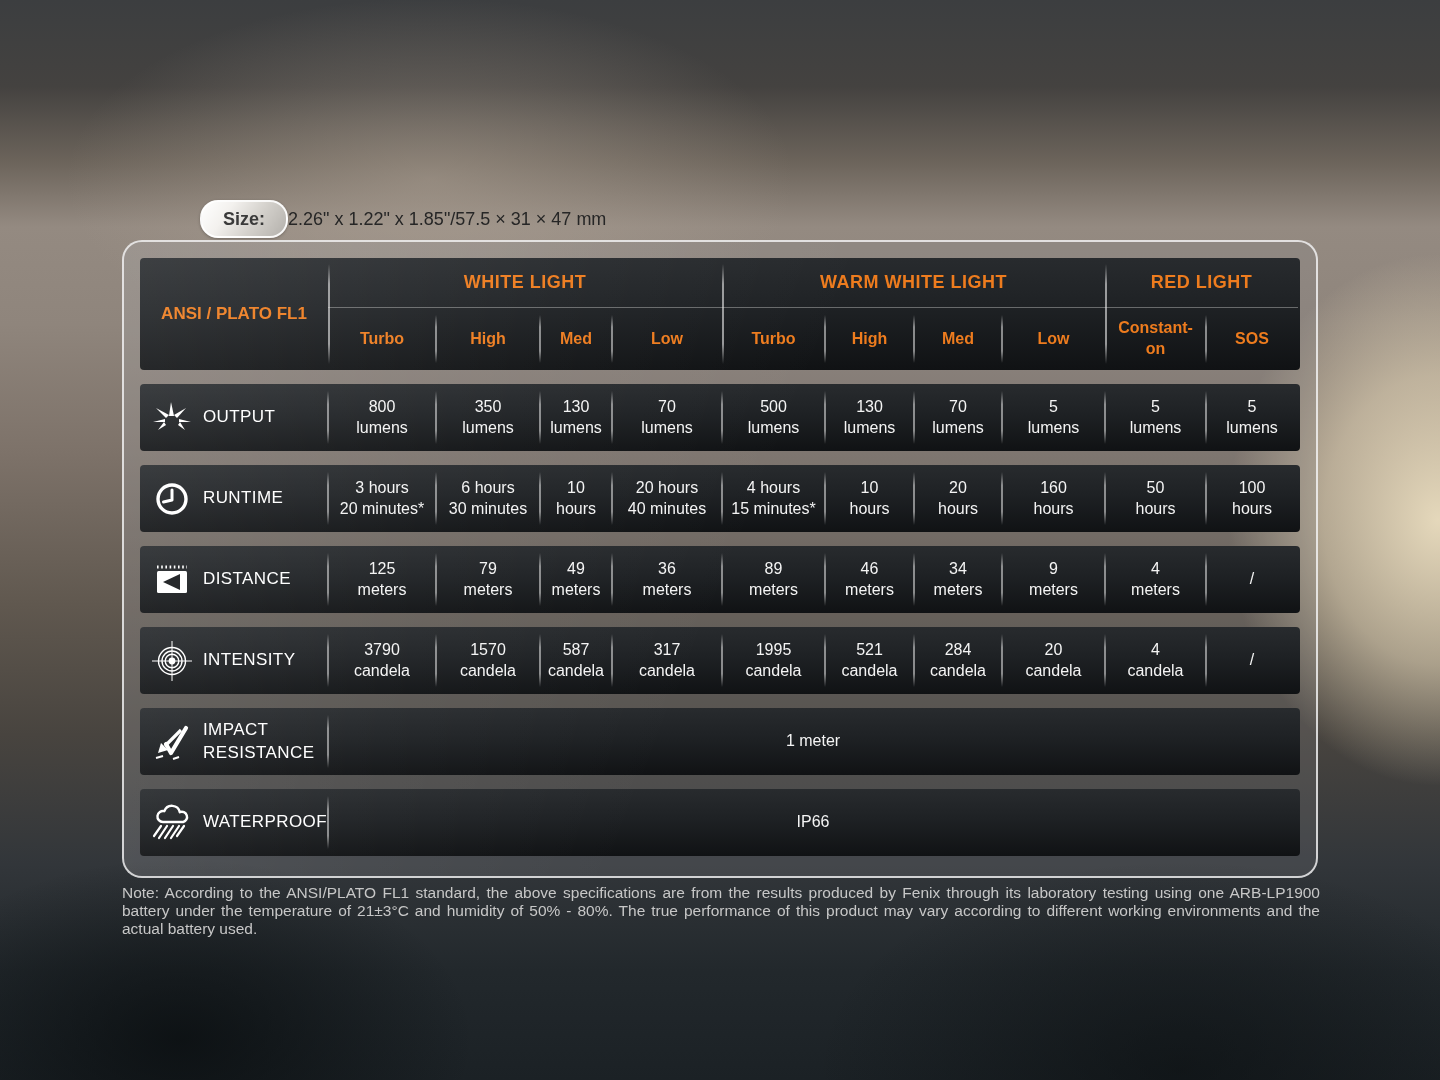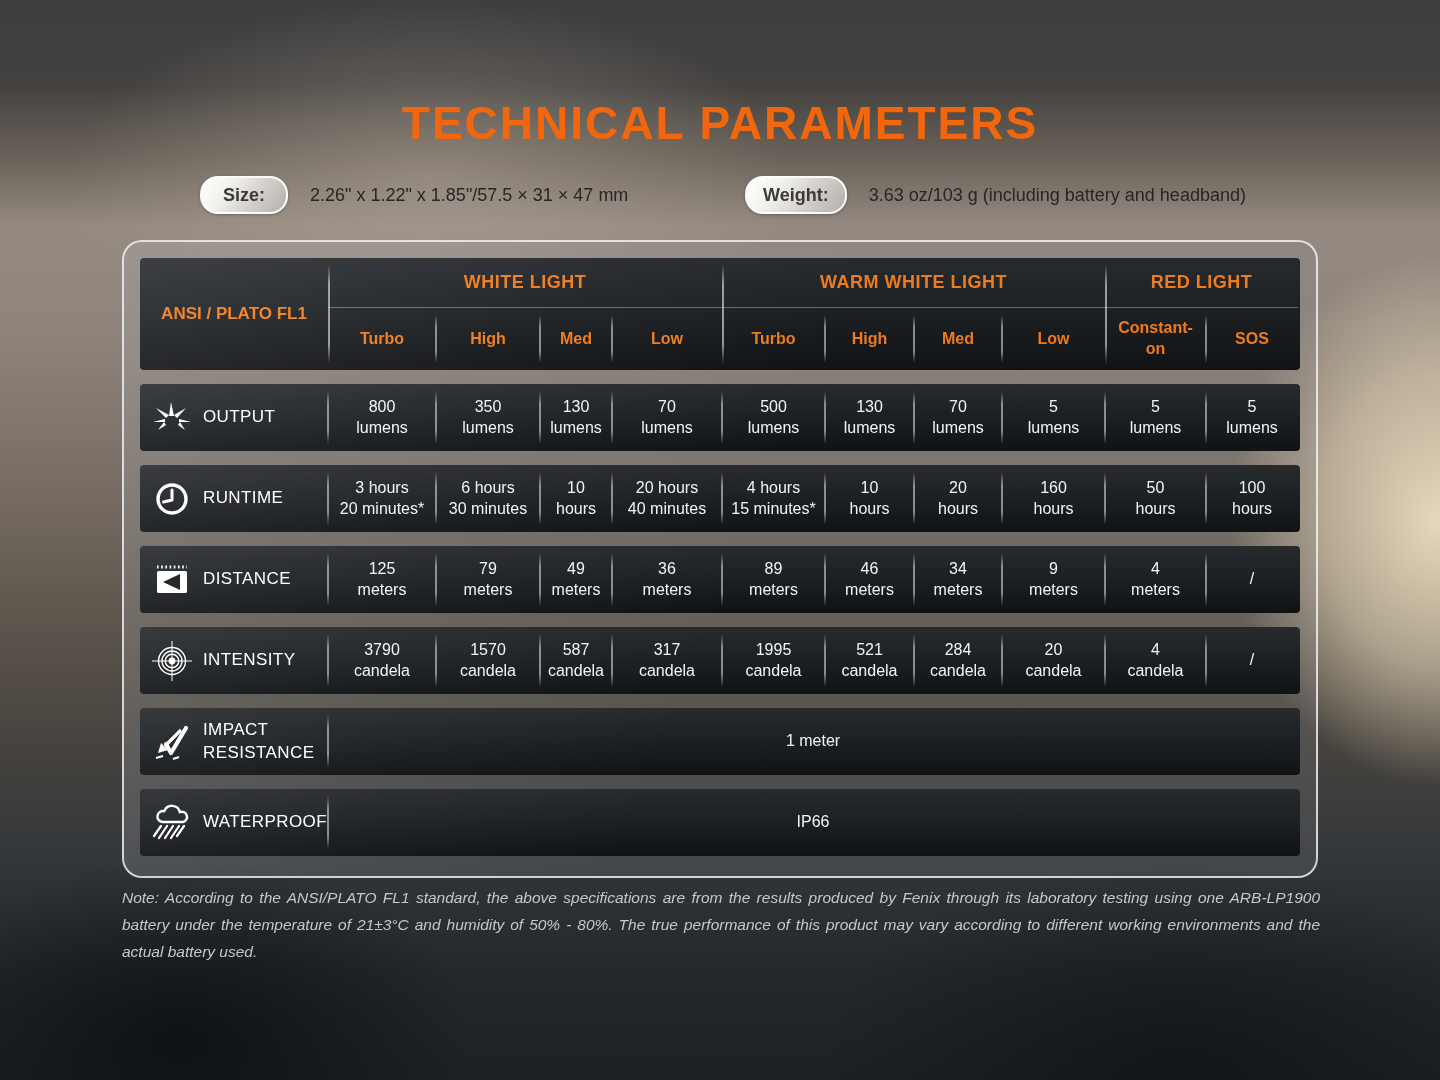--- a/index.html
+++ b/index.html
@@ -13,21 +13,21 @@
       radial-gradient(300px 380px at 1438px 520px, rgba(235,222,192,0.95) 0%, rgba(228,214,184,0.6) 38%, rgba(228,214,184,0) 70%),
       radial-gradient(520px 260px at 430px 180px, rgba(185,172,158,0.45) 0%, rgba(185,172,158,0) 70%),
       radial-gradient(420px 260px at 180px 1040px, rgba(8,12,14,0.75) 0%, rgba(8,12,14,0) 70%),
       radial-gradient(520px 300px at 1180px 1070px, rgba(10,14,16,0.6) 0%, rgba(10,14,16,0) 70%),
       linear-gradient(180deg,#3c3e40 0%,#444240 8%,#6c645b 15%,#948a81 21%,#8f857c 30%,#7d7269 42%,#60584f 56%,#48443f 68%,#32363a 80%,#22282c 90%,#1b2125 100%);
   }
   .title{
     position:absolute;top:96px;left:0;width:100%;text-align:center;
     font-size:46px;font-weight:bold;letter-spacing:2px;color:#f2670e;
   }
-  .spec{position:absolute;top:176px;display:flex;align-items:center;gap:22px;height:38px;}
+  .spec{position:absolute;top:200px;display:flex;align-items:center;height:38px;}
   .spec-size{left:200px;}
   .spec-weight{left:745px;}
   .pill{
     display:flex;align-items:center;justify-content:center;
     min-width:52px;height:34px;padding:0 16px;border-radius:18px;
     background:linear-gradient(125deg,#ffffff 0%,#f3f1ee 30%,#d4d1cc 62%,#b3b0ab 100%);
     border:2px solid rgba(255,255,255,0.9);
     box-shadow:0 1px 3px rgba(0,0,0,0.25);
     font-weight:bold;font-size:18px;color:#3a3a3a;
   }
@@ -72,37 +72,32 @@
     background:linear-gradient(180deg,rgba(255,255,255,0) 0%,rgba(235,235,235,0.6) 20%,rgba(235,235,235,0.6) 80%,rgba(255,255,255,0) 100%);
   }
   .rowlabel{
     grid-column:1;display:flex;align-items:center;justify-content:flex-start;
     gap:9px;padding-left:10px;color:#ffffff;font-size:17px;letter-spacing:.4px;
     white-space:pre-line;text-align:left;
   }
   .icnbox{width:44px;min-width:44px;display:flex;align-items:center;justify-content:center;}
   .merged{grid-column:2/span 10;}
   
-  .notes{position:absolute;left:122px;top:884px;width:1198px;color:#c7c7c7;font-size:15.5px;line-height:27px;text-align:justify;font-style:italic;}
+  .notes{position:absolute;left:122px;top:884px;width:1198px;color:#c7c7c7;font-size:15.5px;line-height:18px;text-align:justify;}
   .notes p{margin:0 0 11px 0;}
 </style>
 </head>
 <body>
 
 <div class="page">
 
-  <div class="title">TECHNICAL PARAMETERS</div>
 
   <div class="spec spec-size">
     <span class="pill">Size:</span>
     <span class="spec-text">2.26" x 1.22" x 1.85"/57.5 × 31 × 47 mm</span>
-  </div>
-  <div class="spec spec-weight">
-    <span class="pill">Weight:</span>
-    <span class="spec-text">3.63 oz/103 g (including battery and headband)</span>
   </div>
 
   <div class="panel">
 
     <div class="band header grid">
       <div class="cell corner">ANSI / PLATO FL1</div>
       <div class="cell sec" style="grid-column:2/span 4">WHITE LIGHT</div>
       <div class="cell sec" style="grid-column:6/span 4">WARM WHITE LIGHT</div>
       <div class="cell sec" style="grid-column:10/span 2">RED LIGHT</div>
 

